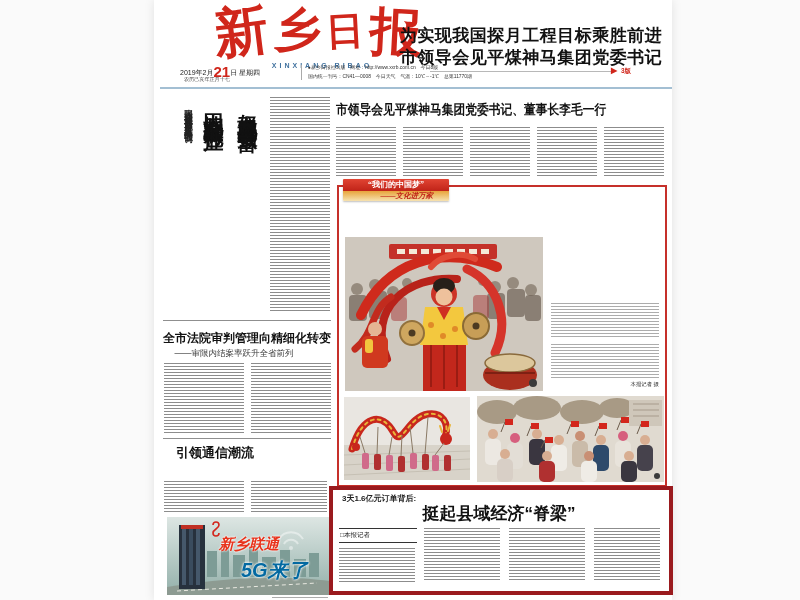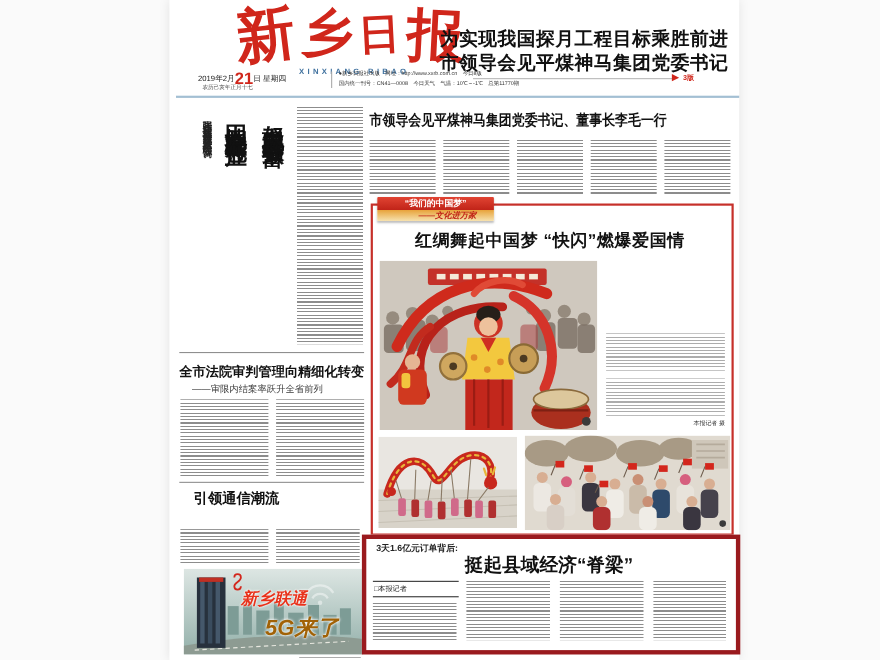--- a/index.html
+++ b/index.html
@@ -35,21 +35,21 @@
   .sub{font-size:8.5px;color:#3a3a3a;text-align:center;}
   .h3l{font-size:13px;font-weight:900;color:#111;line-height:1.25;}
   .leadHead{font-size:13.5px;font-weight:900;color:#111;white-space:nowrap;transform:scaleX(.87);transform-origin:left top;}
   .boxHead{font-size:15.5px;font-weight:900;text-align:center;color:#111;letter-spacing:.5px;}
   .bottomHead{font-size:17px;font-weight:900;text-align:center;color:#111;}
   .bkicker{font-size:8px;font-weight:bold;color:#222;}
   .byline{font-size:6.5px;color:#222;border-top:1.5px solid #333;border-bottom:1px solid #333;padding:2px 1px;}
   .credit{font-size:6px;transform:scale(.9);transform-origin:right top;color:#333;text-align:right;}
   .redbox{border:2px solid #c6302a;background:#fff;}
   .darkbox{border:4px solid #9a1a1e;background:#fff;}
-  .banner{background:linear-gradient(180deg,#e14433 0%,#c02318 55%,#e8a43c 55%,#f6e2b0 100%);border-radius:1px;box-shadow:0 1px 2px rgba(0,0,0,.25);}
+  .banner{background:linear-gradient(180deg,#e14433 0%,#c02318 55%,#e8a43c 55%,#f6e2b0 100%);border-radius:1px;box-shadow:0 1px 2px rgba(0,0,0,.25);font-family:Liberation Serif, serif;}
   .banner .t1{font-size:8px;font-weight:bold;color:#fff;text-align:center;line-height:12px;white-space:nowrap;}
   .banner .t2{font-size:7.5px;font-style:italic;font-weight:bold;color:#c02318;text-align:right;line-height:9px;padding-right:16px;white-space:nowrap;}
   .vline{background:#aaa;width:1px;}
   .bluebar{background:#a3bfd3;}
 </style>
 </head>
 <body>
 
 <div id="canvas">
   <div class="abs" id="page"></div>
@@ -125,37 +125,36 @@
       <g stroke="#ffffff" stroke-width="2" fill="none" opacity=".45">
         <path d="M112,22 a14,14 0 0 1 24,0"></path>
           <path d="M117,27 a8,8 0 0 1 14,0"></path>
         <circle cx="124" cy="31" r="2" fill="#fff" stroke="none"></circle>
       </g>
       <g stroke="#d3261c" stroke-width="1.6" fill="none">
         <path d="M46,8 c0,-4 6,-4 6,0 c0,4 -6,4 -6,8 c0,4 6,4 6,0"></path>
       </g>
     </svg>
     <div class="abs" style="left:52px;top:18px;font-size:15px;font-weight:900;font-style:italic;color:#e8331c;text-shadow:0 0 2px #fff,0 0 2px #fff;">新乡联通</div>
-    <div class="abs" style="left:74px;top:40px;font-size:20px;font-weight:900;font-style:italic;color:#a16207;text-shadow:0 0 2px #fff,0 0 3px #fff;">5G来了</div>
+    <div class="abs" style="left:74px;top:40px;font-size:20px;font-weight:900;font-style:italic;color:#0369a1;text-shadow:0 0 2px #fff,0 0 3px #fff;">5G来了</div>
   </div>
   <div class="abs greek-light" style="left:272px;top:597px;width:56px;height:3px;"></div>
 
   <div class="abs leadHead" style="left:336px;top:101px;">市领导会见平煤神马集团党委书记、董事长李毛一行</div>
   <div class="abs greek" style="left:336px;top:127px;width:60px;height:50px;"></div>
   <div class="abs greek" style="left:403px;top:127px;width:60px;height:50px;"></div>
   <div class="abs greek" style="left:470px;top:127px;width:60px;height:50px;"></div>
   <div class="abs greek" style="left:537px;top:127px;width:60px;height:50px;"></div>
   <div class="abs greek" style="left:604px;top:127px;width:60px;height:50px;"></div>
 
   <div class="abs redbox" style="left:337px;top:185px;width:326px;height:298px;"></div>
   <div class="abs banner" style="left:343px;top:179px;width:106px;height:22px;">
     <div class="t1">“我们的中国梦”</div>
     <div class="t2">——文化进万家</div>
   </div>
-  <div class="abs boxHead" style="left:341px;top:209px;width:318px;">红绸舞起中国梦 “快闪”燃爆爱国情</div>
 
   <div class="abs" style="left:345px;top:237px;width:198px;height:154px;">
     <svg width="198" height="154" viewBox="0 0 198 154">
       <rect width="198" height="154" fill="#cfc8be"></rect>
       <g>
         <g fill="#897d6f" opacity=".8">
           <circle cx="12" cy="52" r="6"></circle>
             <circle cx="30" cy="48" r="6"></circle>
             <circle cx="48" cy="55" r="6"></circle>
           <circle cx="150" cy="50" r="6"></circle>

